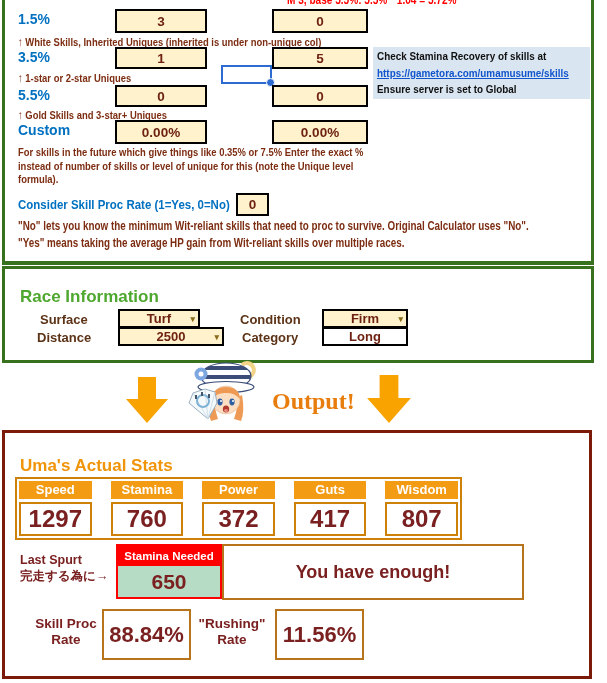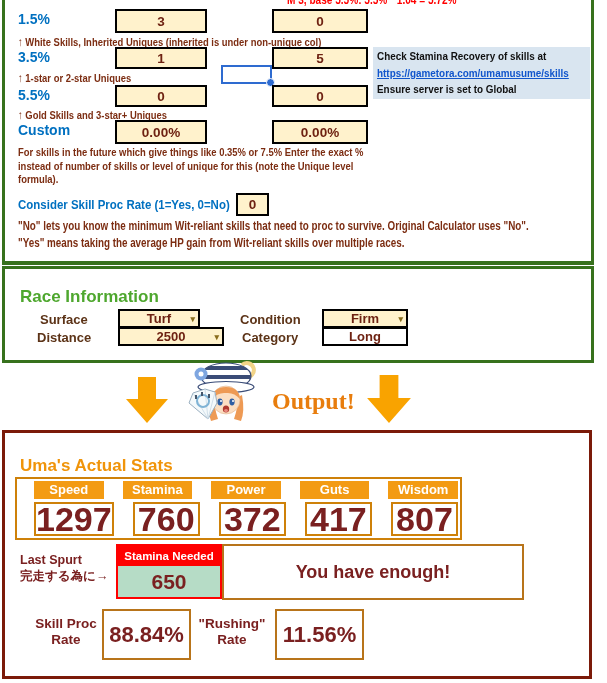--- a/index.html
+++ b/index.html
@@ -23,25 +23,25 @@
              padding:1px 4px;box-sizing:border-box;font-size:11.5px;font-weight:bold;color:#111;}
   .sidepanel div{white-space:nowrap;transform:scaleX(.86);transform-origin:0 0;line-height:16.5px;}
   .sidepanel a{color:#1155CC;text-decoration:underline;}
   .racelabel{position:absolute;color:#5C3317;font-weight:bold;font-size:13px;white-space:nowrap;}
   .ddbox{position:absolute;background:#FFF2CC;border:2px solid #000;box-sizing:border-box;height:19px;
          display:flex;align-items:center;justify-content:center;color:#6E2212;font-weight:bold;font-size:13px;}
   .ddbox .arrow{position:absolute;right:3px;top:3px;font-size:9px;color:#8a6d1c;}
   .orange-title{position:absolute;color:#F0940A;font-weight:bold;font-size:17px;white-space:nowrap;}
   .stats-table{position:absolute;left:15px;top:477px;width:447px;border:2px solid #CE8109;background:#fff;
                padding:2px;box-sizing:border-box;}
-  .stats-row{display:flex;gap:19px;margin-left:15px;}
+  .stats-row{display:flex;gap:19px;}
   .stats-row .cell{flex:1;text-align:center;box-sizing:border-box;}
   .stats-row.hdr .cell{background:#F39B13;color:#fff;font-weight:bold;font-size:13px;height:18px;line-height:18px;}
   .stats-row.val{margin-top:3px;}
-  .stats-row.val .cell{border:2px solid #CE8109;color:#7A2020;font-weight:bold;font-size:34px;height:34px;line-height:30px;}
+  .stats-row.val .cell{border:2px solid #CE8109;color:#7A2020;font-weight:bold;font-size:24px;height:34px;line-height:30px;}
   .spurt-label{position:absolute;left:20px;top:552px;color:#7A2020;font-weight:bold;font-size:12.5px;line-height:16px;white-space:nowrap;}
   .spurt-cell{position:absolute;left:116px;top:544px;width:106px;height:55px;border:2px solid #FF0000;box-sizing:border-box;}
   .spurt-hdr{background:#FF0000;color:#fff;font-weight:bold;font-size:11.5px;text-align:center;height:20px;line-height:20px;}
   .spurt-val{background:#B6DCC6;color:#7A2020;font-weight:bold;font-size:21px;text-align:center;height:31px;line-height:31px;}
   .enough-box{position:absolute;left:222px;top:544px;width:302px;height:56px;border:2px solid #B8741A;box-sizing:border-box;
               display:flex;align-items:center;justify-content:center;color:#7A2020;font-weight:bold;font-size:18px;}
   .proc-label{position:absolute;color:#7A2020;font-weight:bold;font-size:13.5px;line-height:16px;text-align:center;}
   .result-box{position:absolute;border:2px solid #B8741A;box-sizing:border-box;width:89px;height:51px;
               display:flex;align-items:center;justify-content:center;color:#7A2020;font-weight:bold;font-size:22px;}
   .formula-note{position:absolute;left:287px;top:-7px;color:#FF0000;font-weight:bold;font-size:12px;white-space:nowrap;

